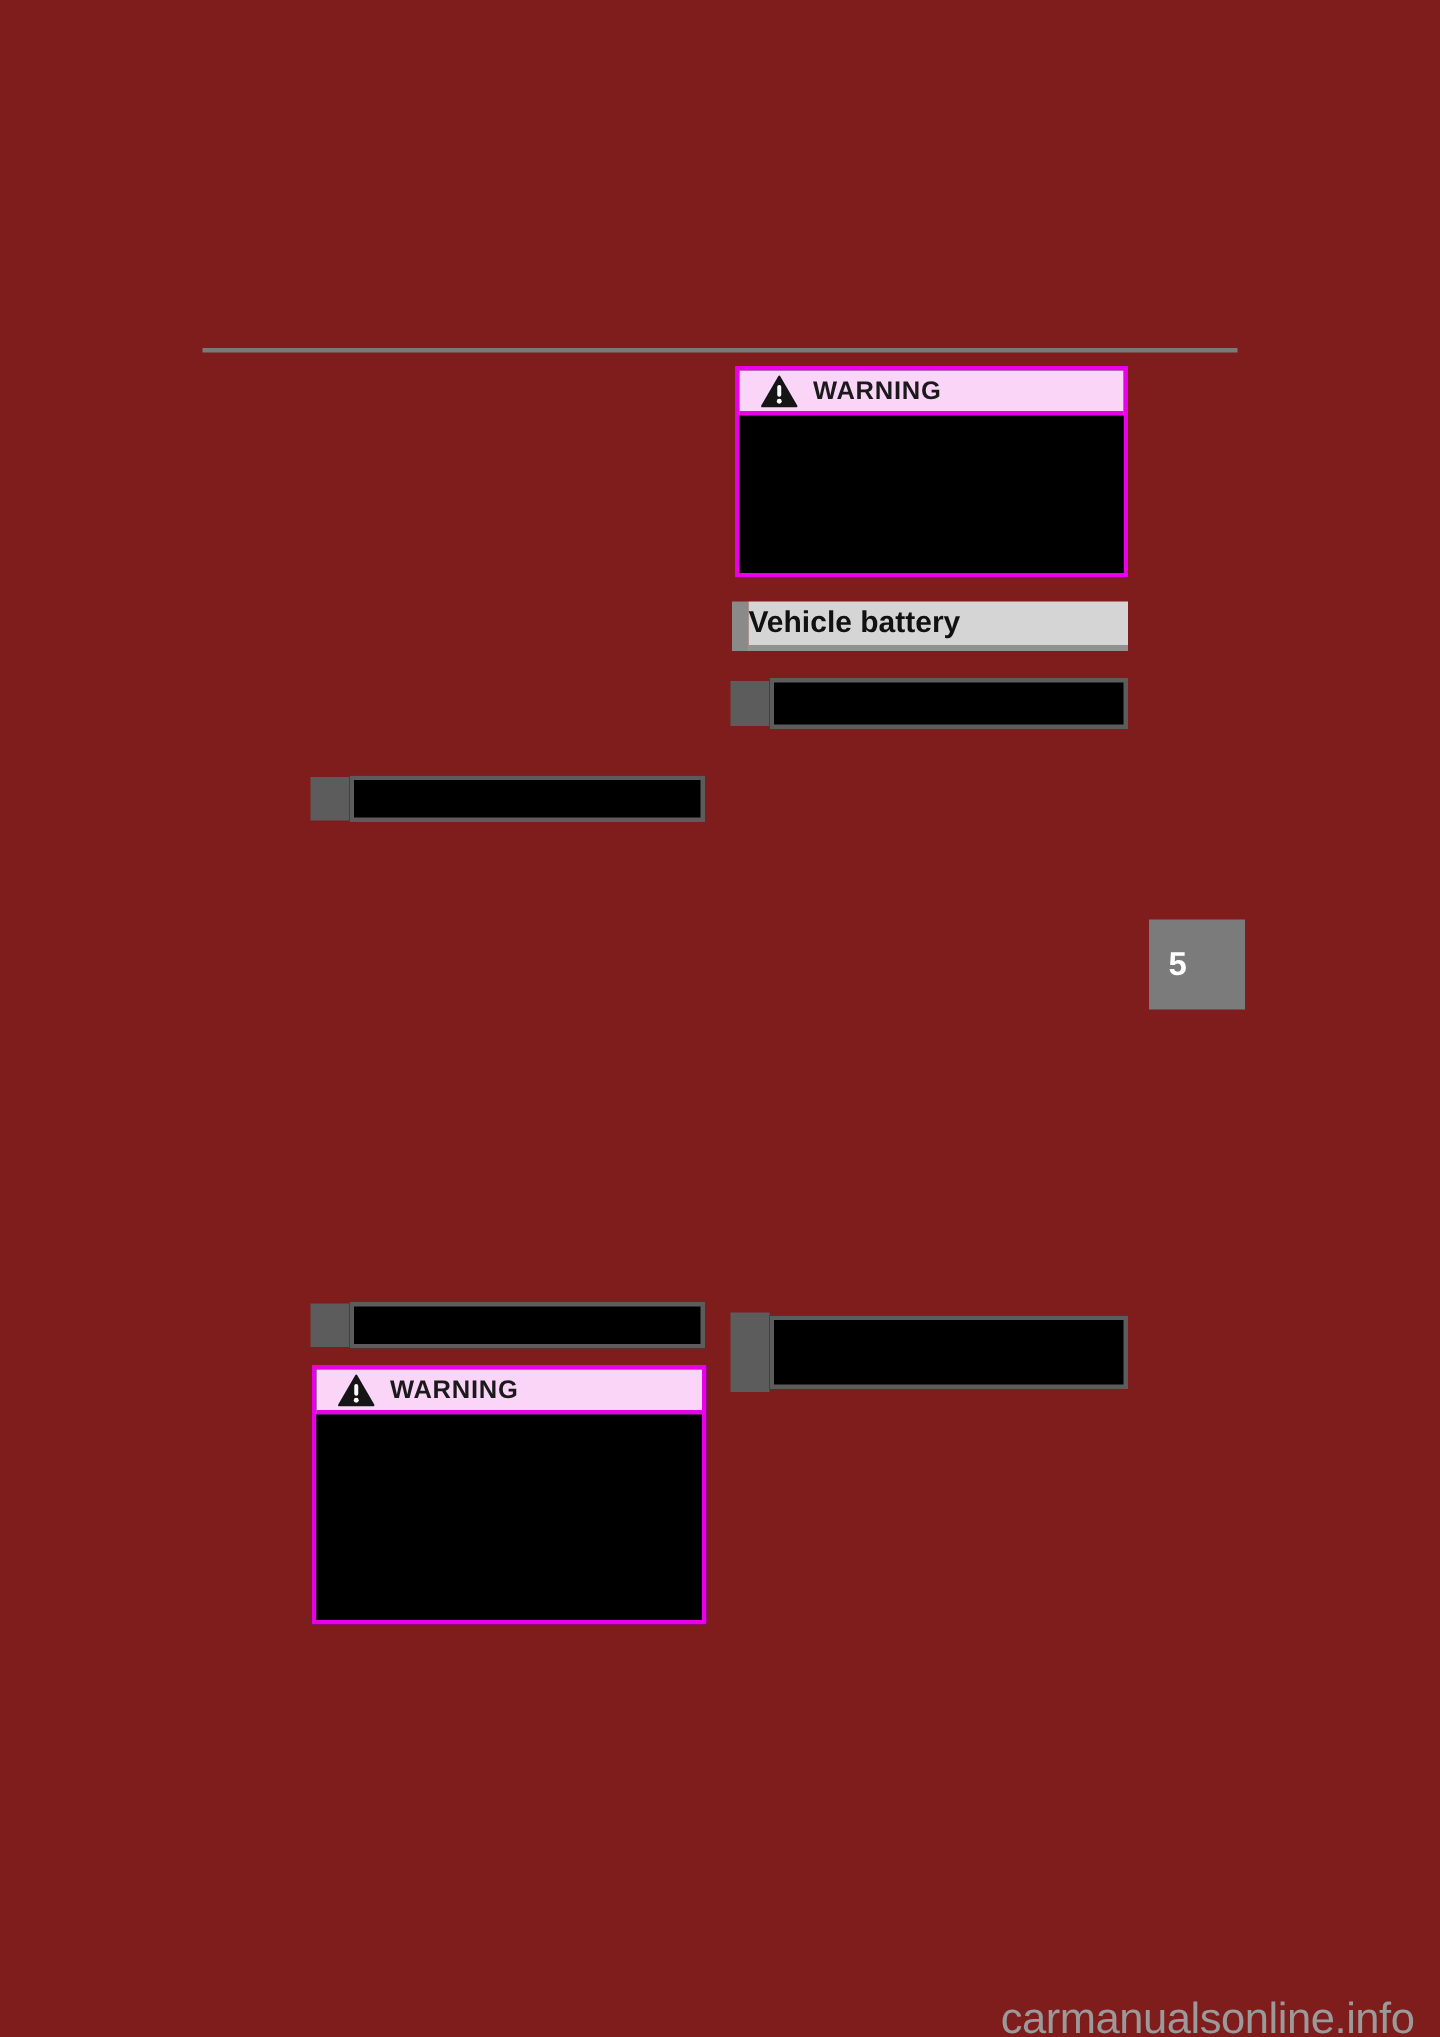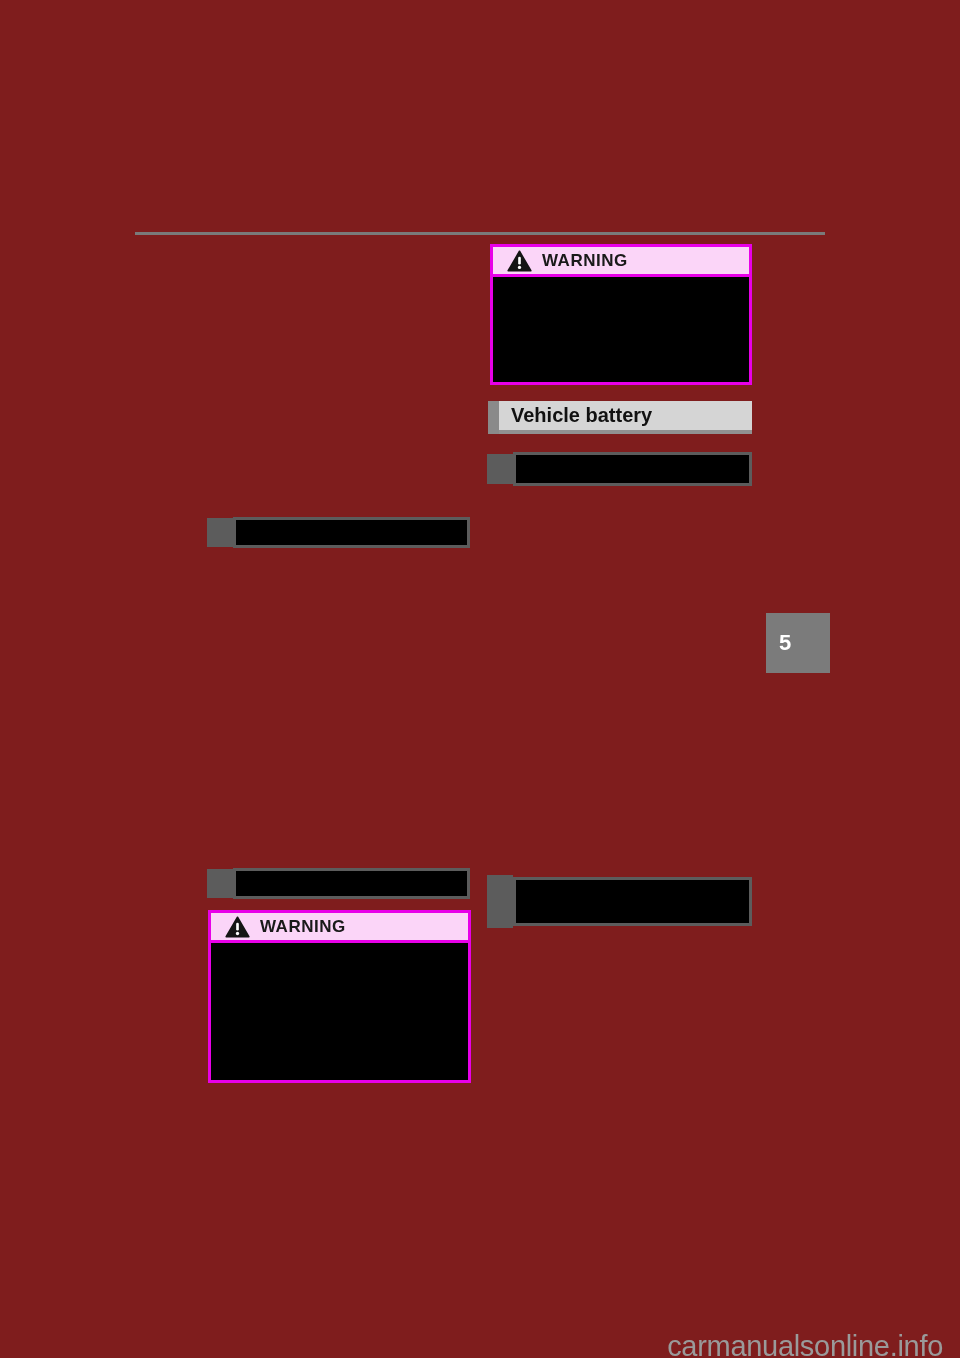--- a/index.html
+++ b/index.html
@@ -63,21 +63,20 @@
     width: 11px;
     background: #8A8A8A;
     flex: 0 0 auto;
   }
   .section-main {
     flex: 1;
     background: #D5D5D5;
     border-bottom: 4px solid #919191;
     display: flex;
     align-items: center;
-    padding-left: 12px;
     box-sizing: border-box;
   }
   .section-title {
     font-size: 20px;
     font-weight: bold;
     color: #111;
   }
 
   
   .sub-bar {

